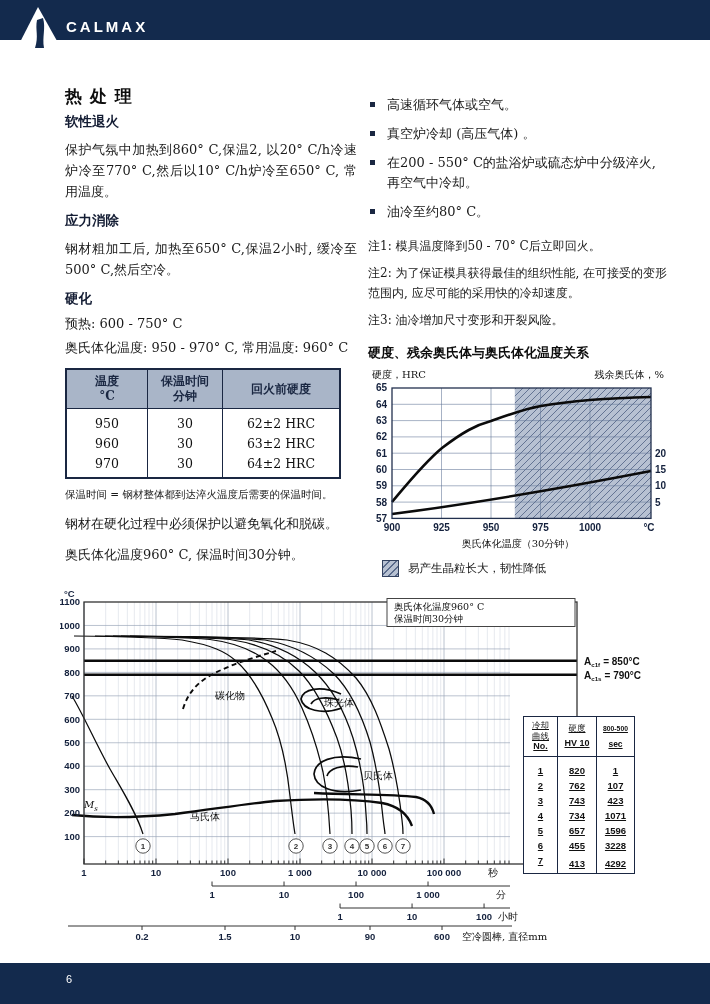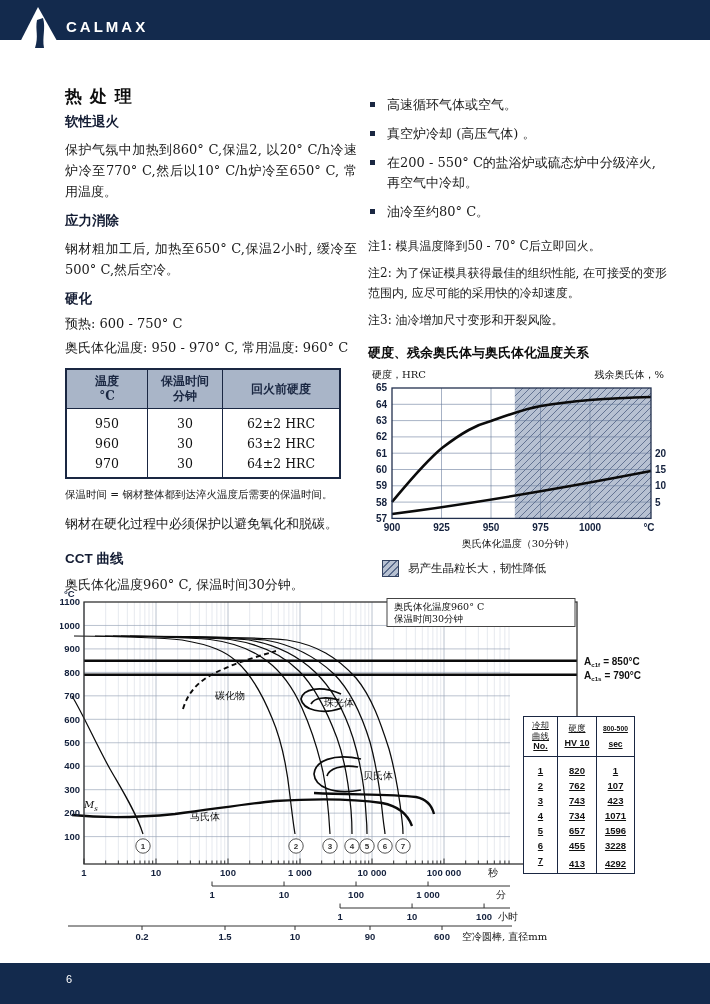--- a/index.html
+++ b/index.html
@@ -128,21 +128,20 @@
         </tr>
         <tr class="last">
           <td>970</td>
           <td>30</td>
           <td>64±2 HRC</td>
         </tr>
       </tbody>
     </table>
     <p class="fn">保温时间 = 钢材整体都到达淬火温度后需要的保温时间。</p>
     <p class="b" style="margin-top:10px;">钢材在硬化过程中必须保护以避免氧化和脱碳。</p>
-    <h2 class="s" style="margin-top:16px;margin-bottom:6px;">CCT 曲线</h2>
     <p class="b2">奥氏体化温度960° C, 保温时间30分钟。</p>
   </div>
 
   <div class="colR">
 
     <div class="bul">
       <span class="sq"></span>
       <span class="tx">高速循环气体或空气。</span>
     </div>
     <div class="bul">

